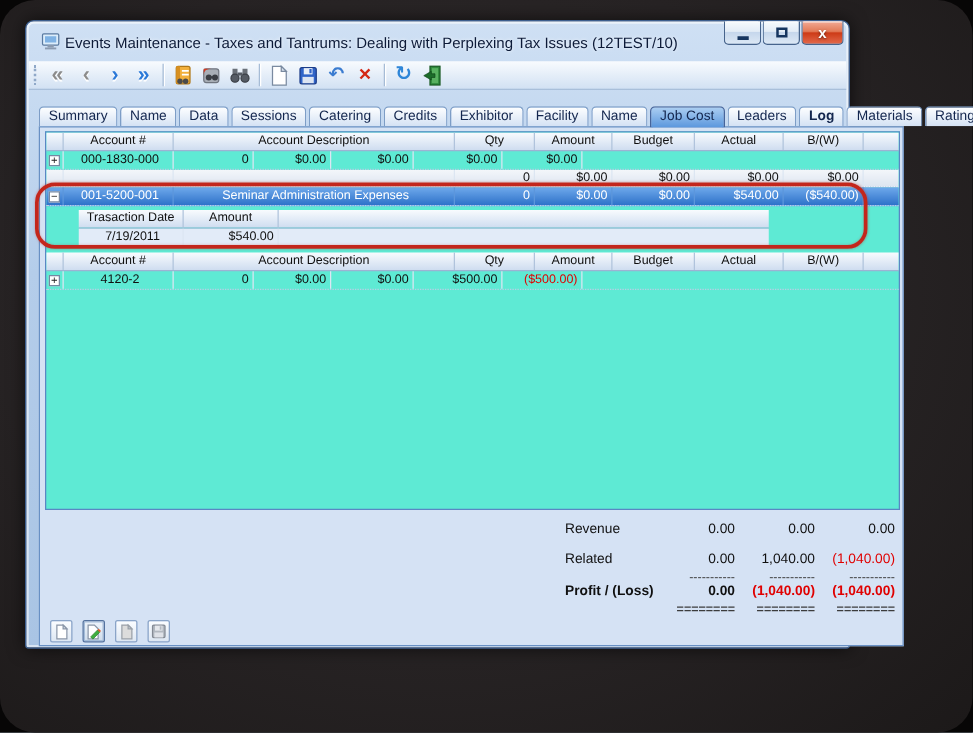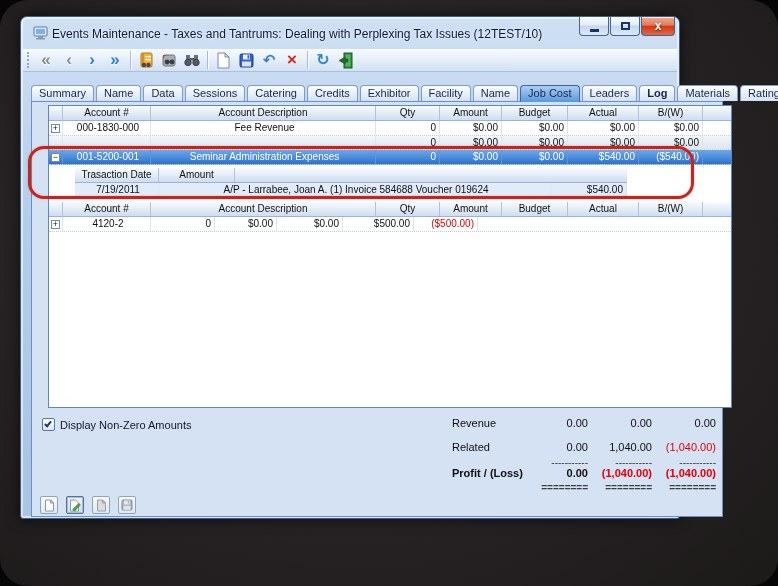--- a/index.html
+++ b/index.html
@@ -50,22 +50,22 @@
          background:linear-gradient(#fdfeff,#d4e2f4); border:1px solid #7d9dc6;
          border-bottom:none; border-radius:4px 4px 0 0; white-space:nowrap; }
   .tab.active { background:linear-gradient(#abceف2,#5b97dd); background:linear-gradient(#abcef2,#5b97dd);
                 height:17px; position:relative; z-index:6; border-color:#46649a; }
   .tab.boldtab { font-weight:bold; }
 
   
   .content { position:absolute; left:10px; top:84px; width:692px; height:416px;
              background:#d5e2f4; border:1px solid #6890c4; z-index:2; }
 
-  .grid { position:absolute; left:16px; top:3px; width:684px; height:303px;
-          background:#ffffff; border:1px solid #5a86c4; overflow:hidden; }
+  .grid { position:absolute; left:4px; top:3px; width:684px; height:303px;
+          background:#5eead4; border:1px solid #5a86c4; overflow:hidden; }
   .grow { display:flex; font-size:10px; color:#101010; }
   .cell { overflow:hidden; white-space:nowrap; }
   .gh   { height:15px; line-height:14px; border-bottom:1px solid #9cb3d3;
           background:linear-gradient(#f8fbfe,#cfddf0); }
   .gh .cell { border-right:1px solid #b0c3dc; text-align:center; }
   .dr   { height:15px; line-height:14px; border-bottom:1px dotted #bccde4; }
   .dr .cell { border-right:1px solid #dce6f2; }
   .c-exp{width:14px; display:flex; align-items:center; justify-content:center;}
   .c-acct{width:88px;} .c-desc{width:225px;} .c-qty{width:64px;} .c-amt{width:62px;}
   .c-bud{width:66px;} .c-act{width:71px;} .c-bw{width:64px;} .c-fill{flex:1; border-right:none!important;}
@@ -243,21 +243,20 @@
           <div class="cell c-act">Actual</div>
           <div class="cell c-bw">B/(W)</div>
           <div class="cell c-fill"></div>
         </div>
 
         <div class="grow dr">
           <div class="cell c-exp">
               <span class="exp">+</span>
             </div>
           <div class="cell c-acct txt">000-1830-000</div>
-          <div class="cell c-desc txt">Fee Revenue</div>
           <div class="cell c-qty num">0</div>
           <div class="cell c-amt num">$0.00</div>
           <div class="cell c-bud num">$0.00</div>
           <div class="cell c-act num">$0.00</div>
           <div class="cell c-bw num">$0.00</div>
           <div class="cell c-fill"></div>
         </div>
 
         <div class="grow dr subtotal">
           <div class="cell c-exp"></div>
@@ -287,21 +286,20 @@
 
         <div class="sp2"></div>
 
         <div class="sub">
           <div class="grow gh">
             <div class="cell s-date">Trasaction Date</div>
             <div class="cell s-amt">Amount</div>
           </div>
           <div class="grow dr subrow">
             <div class="cell s-date txt">7/19/2011</div>
-            <div class="cell s-desc txt">A/P - Larrabee, Joan A. (1)  Invoice 584688  Voucher 019624</div>
             <div class="cell s-amt num">$540.00</div>
           </div>
         </div>
 
         <div class="sp4"></div>
 
         <div class="grow gh">
           <div class="cell c-exp"></div>
           <div class="cell c-acct">Account #</div>
           <div class="cell c-desc">Account Description</div>
@@ -320,26 +318,20 @@
           <div class="cell c-acct txt">4120-2</div>
           <div class="cell c-qty num">0</div>
           <div class="cell c-amt num">$0.00</div>
           <div class="cell c-bud num">$0.00</div>
           <div class="cell c-act num">$500.00</div>
           <div class="cell c-bw num redtxt">($500.00)</div>
           <div class="cell c-fill"></div>
         </div>
       </div>
 
-      <div class="chkrow">
-        <span class="chk">
-            <span class="mark"></span>
-          </span>
-        <span>Display Non-Zero Amounts</span>
-      </div>
 
       <div class="summary">
         <div class="srow r-rev">
           <span class="sl">Revenue</span>
           <span class="sv">0.00</span>
           <span class="sv">0.00</span>
           <span class="sv">0.00</span>
         </div>
         <div class="srow r-exp">
           <span class="sl">Related</span>

